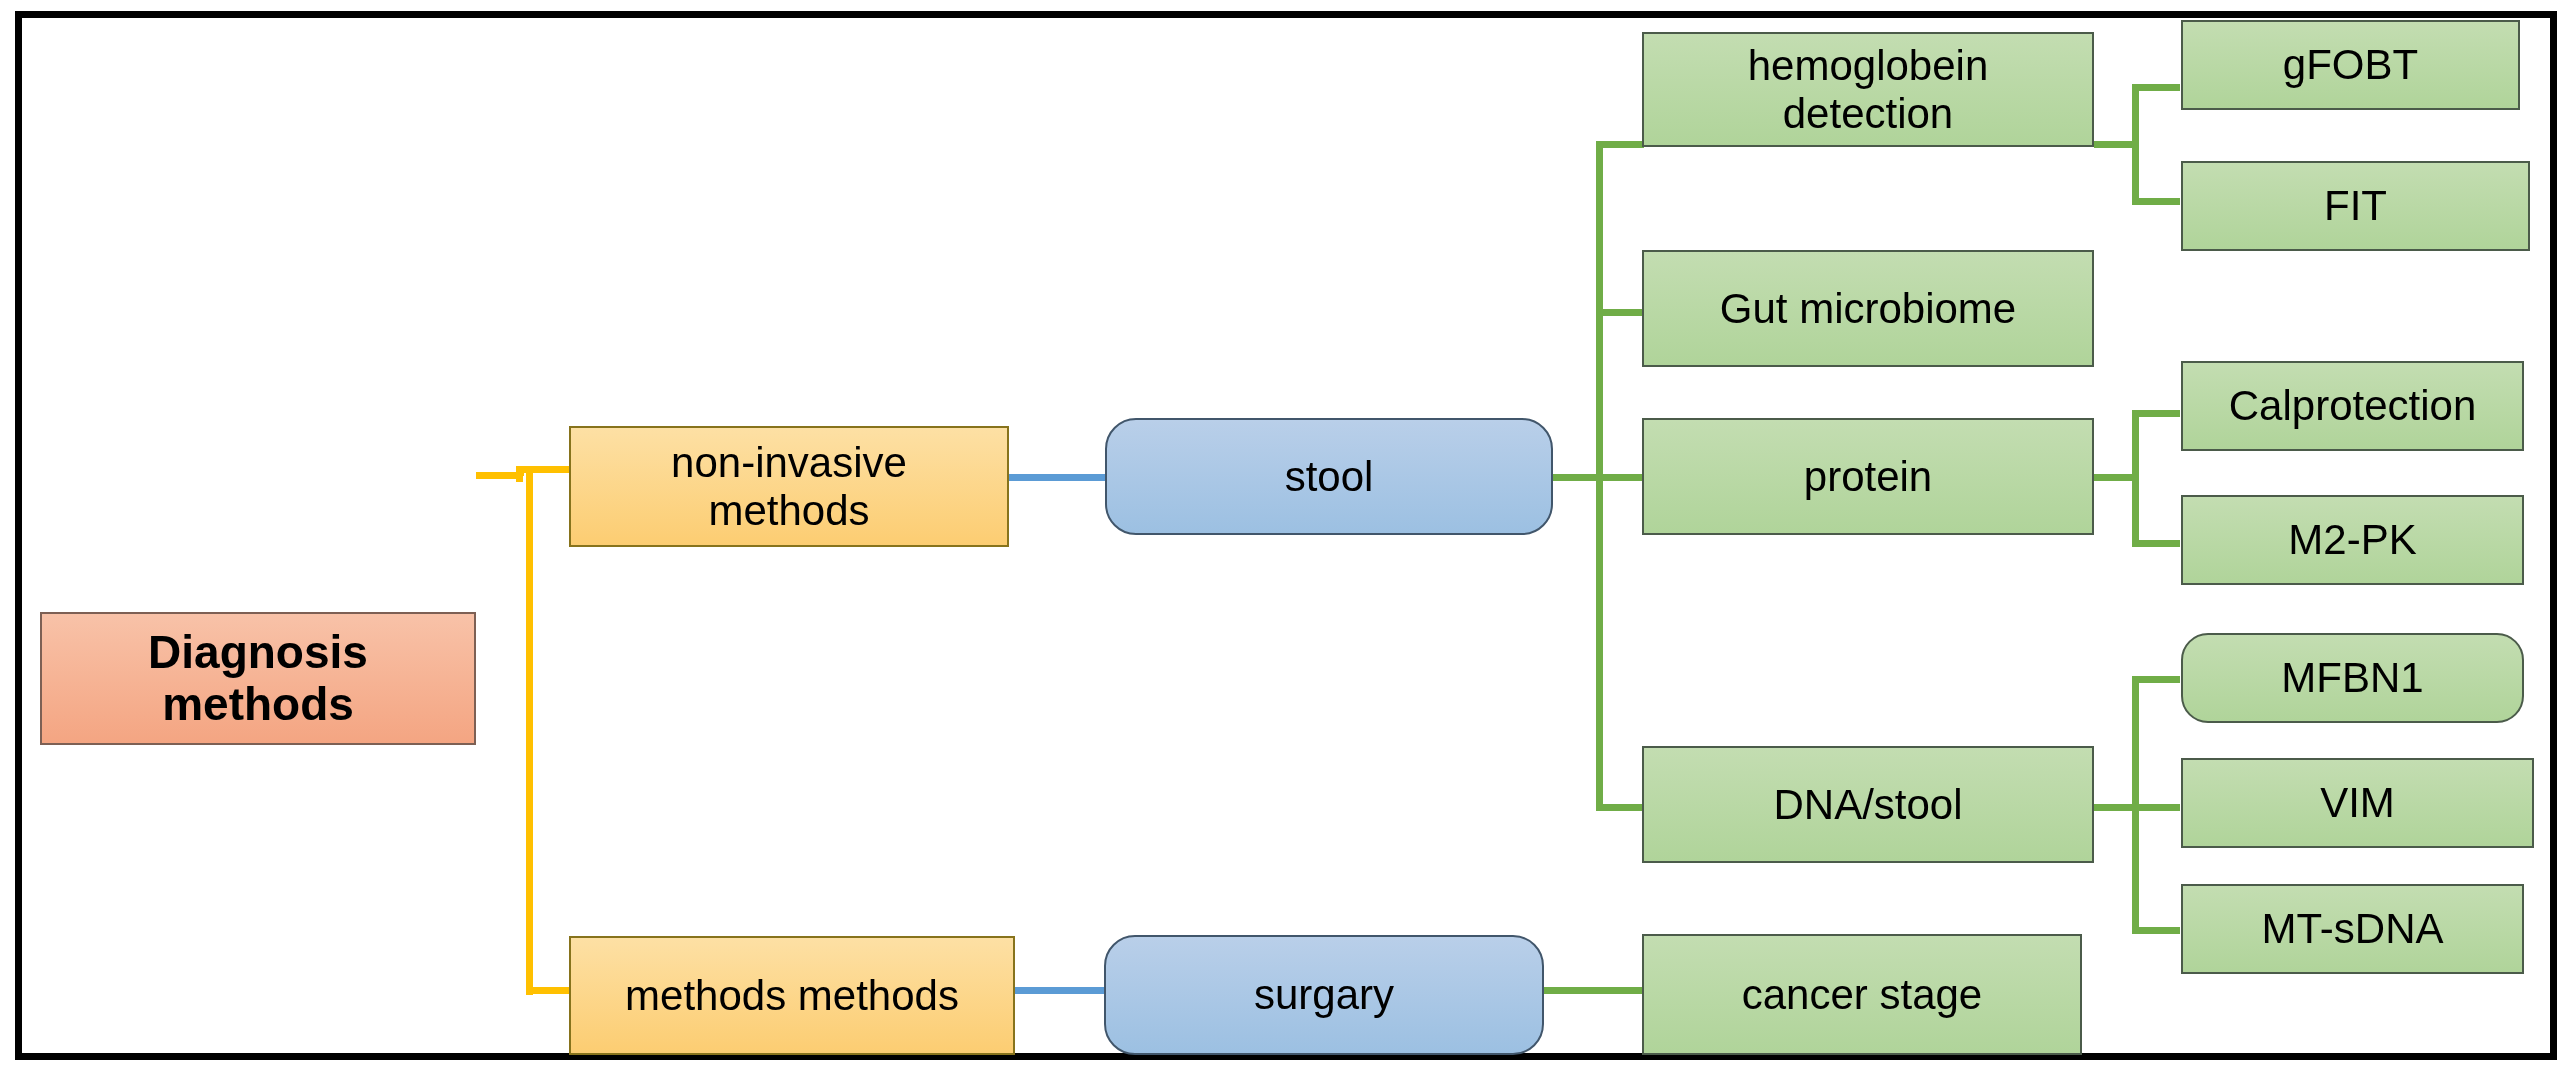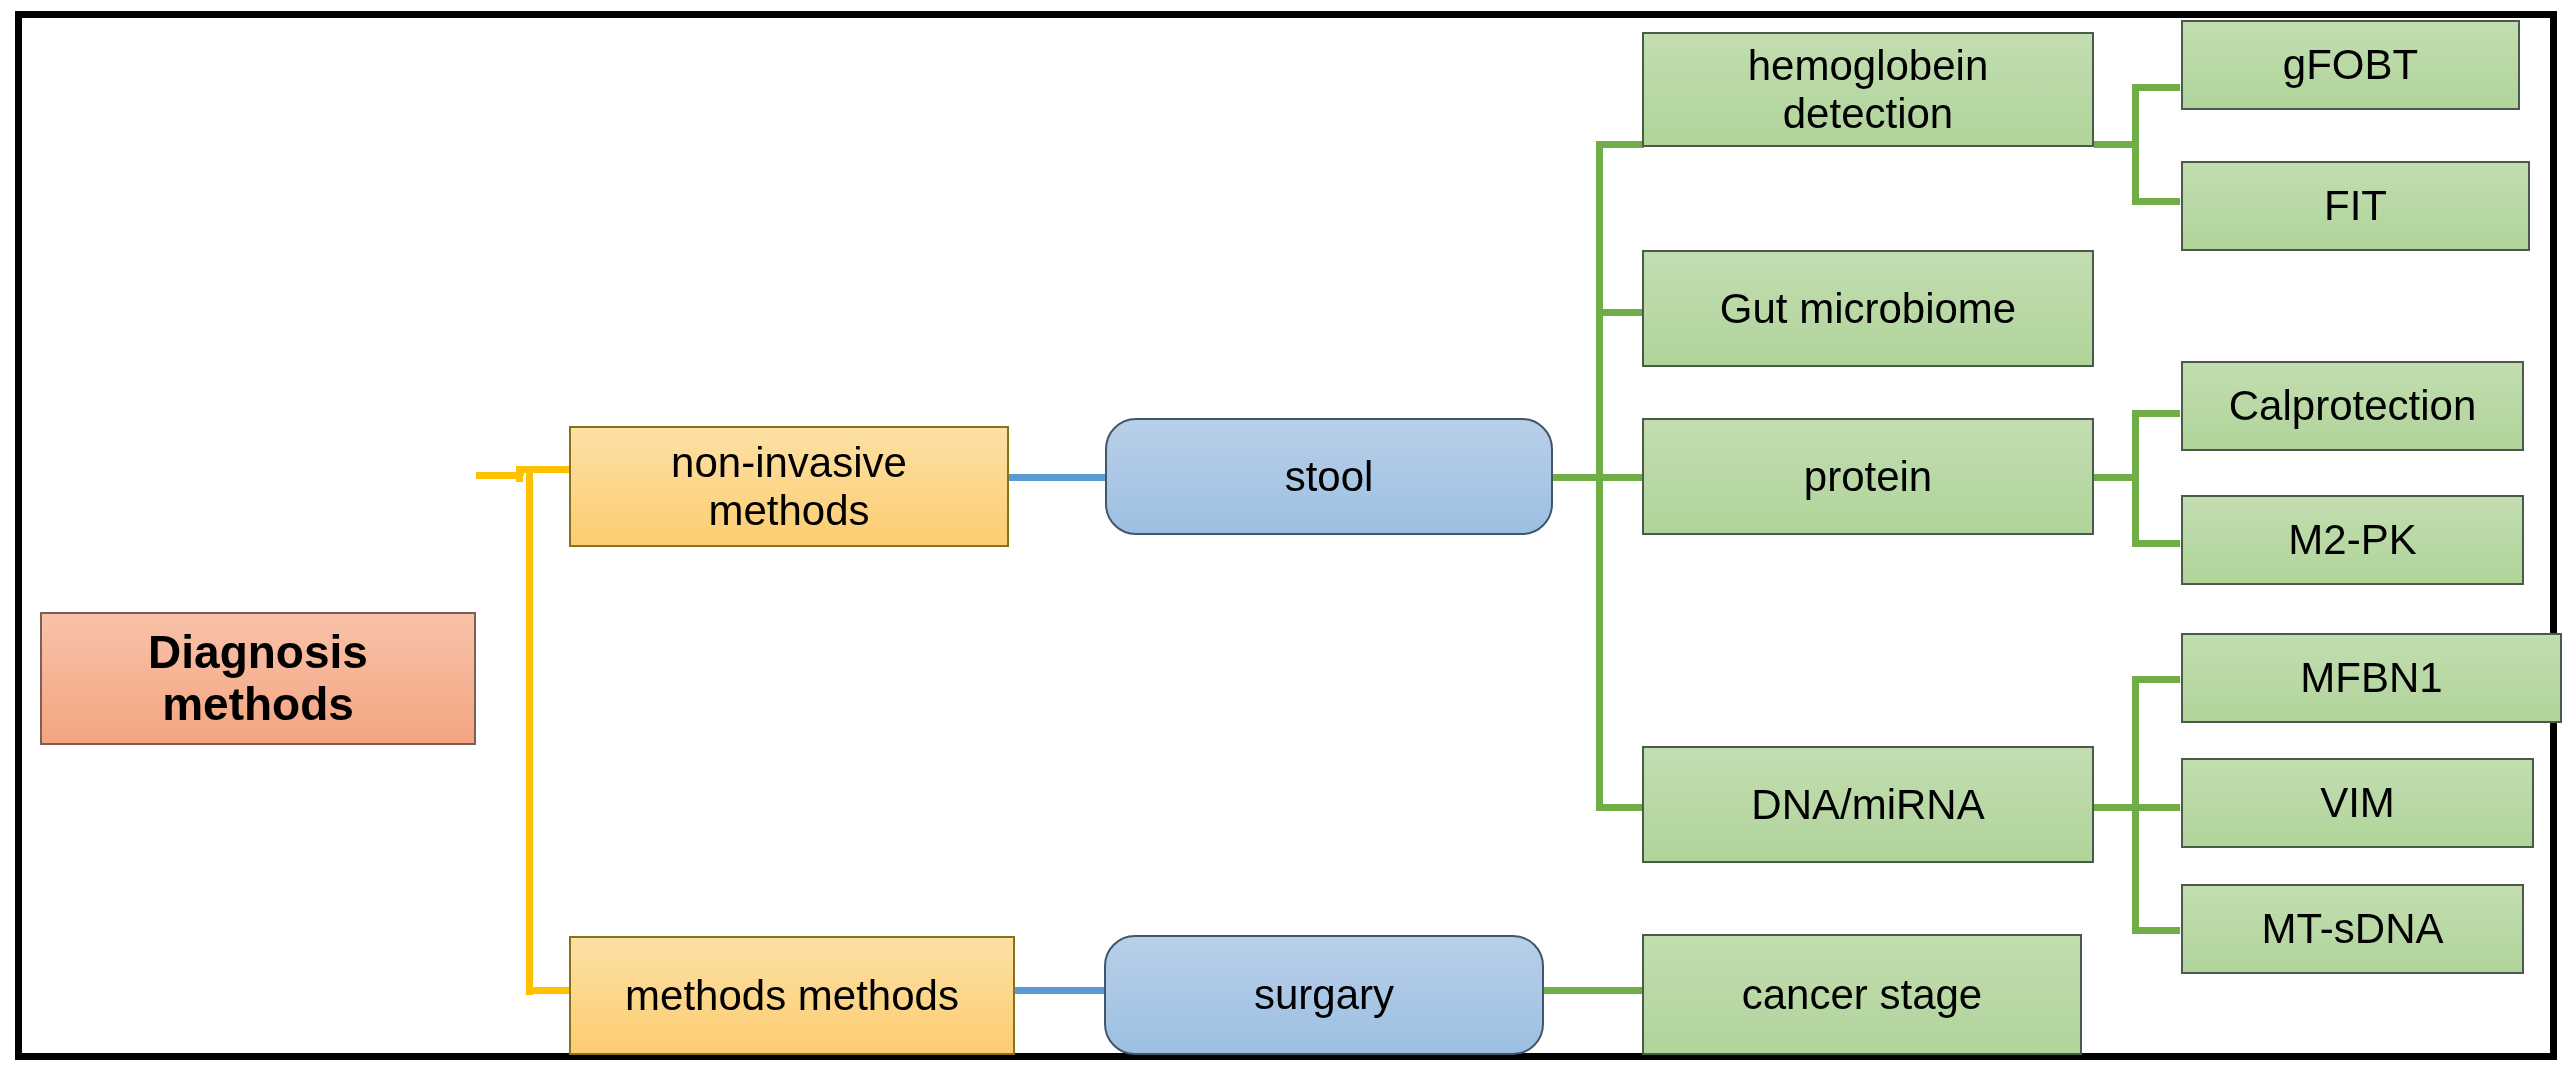--- a/index.html
+++ b/index.html
@@ -184,32 +184,32 @@
 
   <div class="node blue" style="left:1104px; top:935px; width:440px; height:120px;">surgary</div>
 
   <div class="node green" style="left:1642px; top:32px; width:452px; height:115px;">hemoglobein
 detection</div>
 
   <div class="node green" style="left:1642px; top:250px; width:452px; height:117px;">Gut microbiome</div>
 
   <div class="node green" style="left:1642px; top:418px; width:452px; height:117px;">protein</div>
 
-  <div class="node green" style="left:1642px; top:746px; width:452px; height:117px;">DNA/miRNA</div>
+  <div class="node green" style="left:1642px; top:746px; width:452px; height:117px;">DNA/stool</div>
 
   <div class="node green" style="left:1642px; top:934px; width:440px; height:121px;">cancer stage</div>
 
   <div class="node green" style="left:2181px; top:20px; width:339px; height:90px;">gFOBT</div>
 
   <div class="node green" style="left:2181px; top:161px; width:349px; height:90px;">FIT</div>
 
   <div class="node green" style="left:2181px; top:361px; width:343px; height:90px;">Calprotection</div>
 
   <div class="node green" style="left:2181px; top:495px; width:343px; height:90px;">M2-PK</div>
 
-  <div class="node green" style="left:2181px; top:633px; width:381px; height:90px;">MFBN1</div>
+  <div class="node green" style="left:2181px; top:633px; width:343px; height:90px;border-radius:27px;">MFBN1</div>
 
   <div class="node green" style="left:2181px; top:758px; width:353px; height:90px;text-align:right;">VIM</div>
 
   <div class="node green" style="left:2181px; top:884px; width:343px; height:90px;">MT-sDNA</div>
 
 </div>
 
 
 </body></html>

